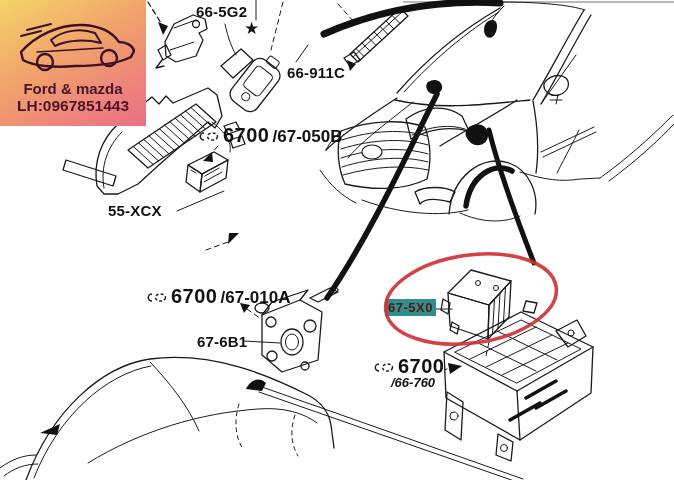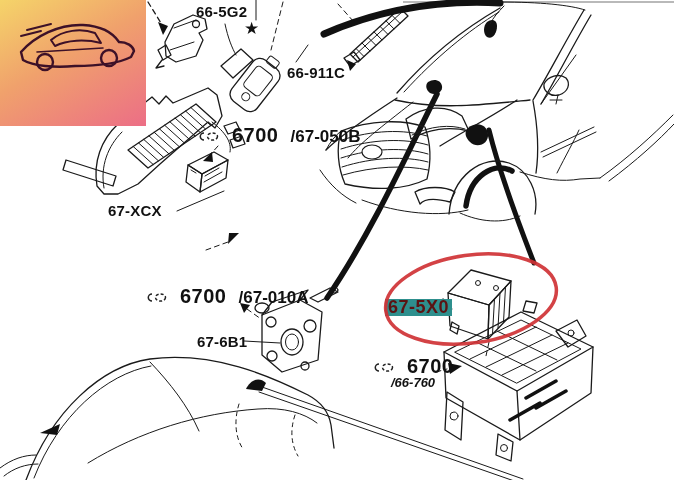--- a/index.html
+++ b/index.html
@@ -7,26 +7,26 @@
         font-family:"Liberation Sans",sans-serif;}
   svg{display:block;}
   .lineart{position:absolute;left:0;top:0;z-index:1;}
   .overlay{position:absolute;left:0;top:0;z-index:3;pointer-events:none;}
   .sk{fill:none;stroke:#1a1a1a;stroke-width:1.3;stroke-linecap:round;stroke-linejoin:round;}
   .skt{fill:none;stroke:#1a1a1a;stroke-width:1;stroke-linecap:round;stroke-linejoin:round;}
   .blob{fill:#111;stroke:none;}
   .dash{stroke-dasharray:5 4;}
   .lbl{position:absolute;z-index:2;color:#111;font-weight:bold;white-space:nowrap;}
   .lbl-s{font-size:15px;letter-spacing:.2px;}
-  .grp{display:flex;align-items:center;gap:12px;}
+  .grp{display:flex;align-items:center;gap:3px;}
   .num{font-size:20px;letter-spacing:.5px;}
   .ref{font-size:17px;padding-top:3px;}
   .stack .row2{font-size:13px;margin-left:20px;margin-top:-3px;font-style:italic;}
   .star{position:absolute;z-index:2;font-size:17px;color:#111;}
-  .hl{position:absolute;z-index:2;background:#2e8f8d;color:#5b1313;font-size:18px;
+  .hl{position:absolute;z-index:2;background:#2e8f8d;color:#5b1313;font-size:13px;
       font-weight:bold;padding:1px 3px;line-height:15px;letter-spacing:.5px;}
   .badge{position:absolute;left:0;top:0;width:146px;height:126px;z-index:2;
          background:linear-gradient(150deg,#f5d469 0%,#f0a16c 45%,#ec6e86 100%);
          display:flex;flex-direction:column;align-items:center;justify-content:flex-start;}
   .badge-title{font-size:15px;font-weight:bold;color:#4a142e;margin-top:-2px;}
   .badge-phone{font-size:15.5px;font-weight:bold;color:#4a142e;}
 </style>
 </head>
 <body>
 
@@ -219,38 +219,40 @@
     <svg width="132" height="82" viewBox="0 0 132 82">
       <g fill="none" stroke="#3d1128" stroke-width="2.4" stroke-linecap="round" stroke-linejoin="round">
         <path d="M14,52 C28,36 52,24 76,25 C94,26 106,33 112,42 C120,42 126,46 127,51 L124,57 C112,63 90,66 68,66 C48,68 26,66 16,60 Z"></path>
         <path d="M44,40 C56,30 74,28 88,33 L94,43 C78,39 60,40 48,46 Z" stroke-width="2"></path>
         <path d="M20,30 L44,24 M14,36 L34,31" stroke-width="2"></path>
         <circle cx="38" cy="62" r="8"></circle>
         <circle cx="102" cy="58" r="8"></circle>
         <path d="M30,52 L96,48" stroke-width="1.6"></path>
       </g>
     </svg>
+    <div class="badge-title">Ford &amp; mazda</div>
+    <div class="badge-phone">LH:0967851443</div>
   </div>
 
   <div class="lbl lbl-s" style="left:196px;top:3px;">66-5G2</div>
 
   <div class="star" style="left:244px;top:18px;">★</div>
 
   <div class="lbl lbl-s" style="left:287px;top:64px;">66-911C</div>
 
   <div class="lbl grp" style="left:196px;top:124px;">
     <svg width="24" height="14" viewBox="0 0 24 14">
       <path d="M8,4 A3.4,3.2 0 1 0 8,11" fill="none" stroke="#222" stroke-width="1.5"></path>
       <ellipse cx="16.5" cy="7.5" rx="5" ry="3.6" fill="none" stroke="#222" stroke-width="1.5" stroke-dasharray="3 2"></ellipse>
     </svg>
     <span class="num">6700</span>
       <span class="ref">/67-050B</span>
   </div>
 
-  <div class="lbl lbl-s" style="left:108px;top:202px;">67-XCX</div>
+  <div class="lbl lbl-s" style="left:108px;top:202px;">55-XCX</div>
 
 
   <div class="lbl grp" style="left:144px;top:285px;">
     <svg width="24" height="14" viewBox="0 0 24 14">
       <path d="M8,4 A3.4,3.2 0 1 0 8,11" fill="none" stroke="#222" stroke-width="1.5"></path>
       <ellipse cx="16.5" cy="7.5" rx="5" ry="3.6" fill="none" stroke="#222" stroke-width="1.5" stroke-dasharray="3 2"></ellipse>
     </svg>
     <span class="num">6700</span>
       <span class="ref">/67-010A</span>
   </div>

